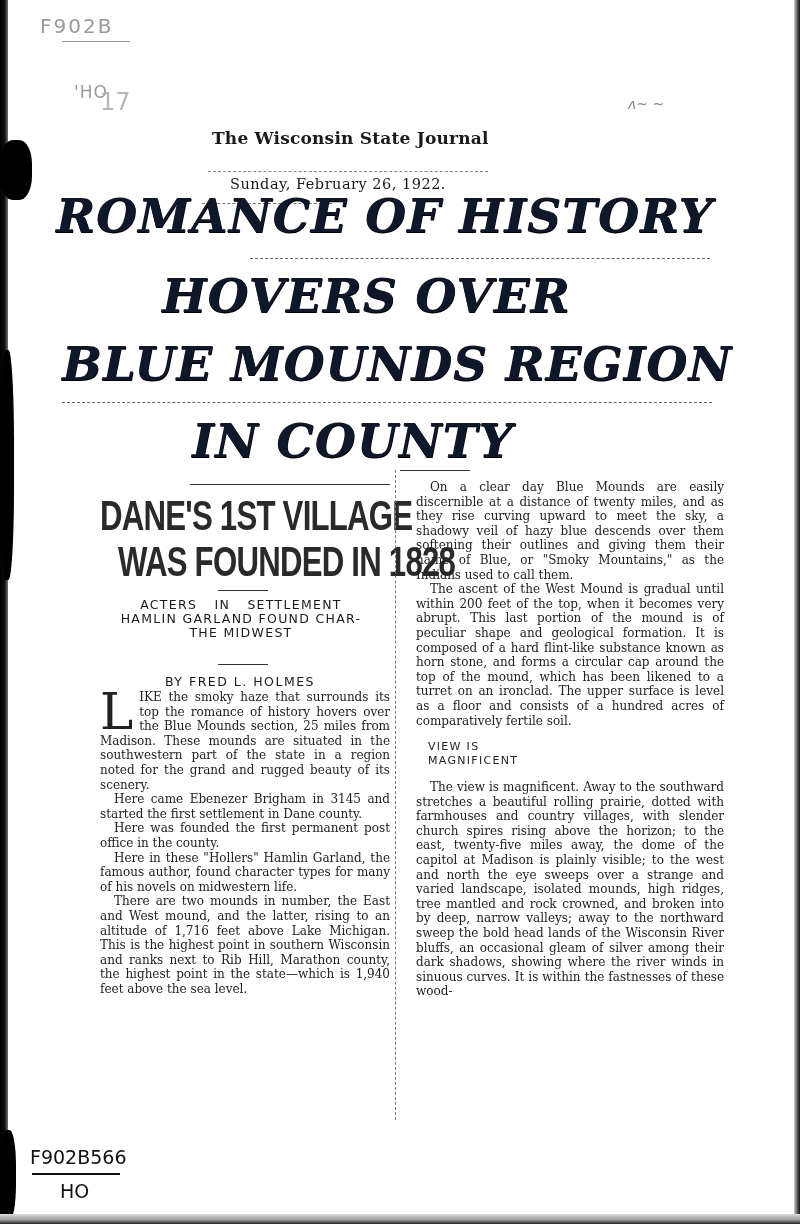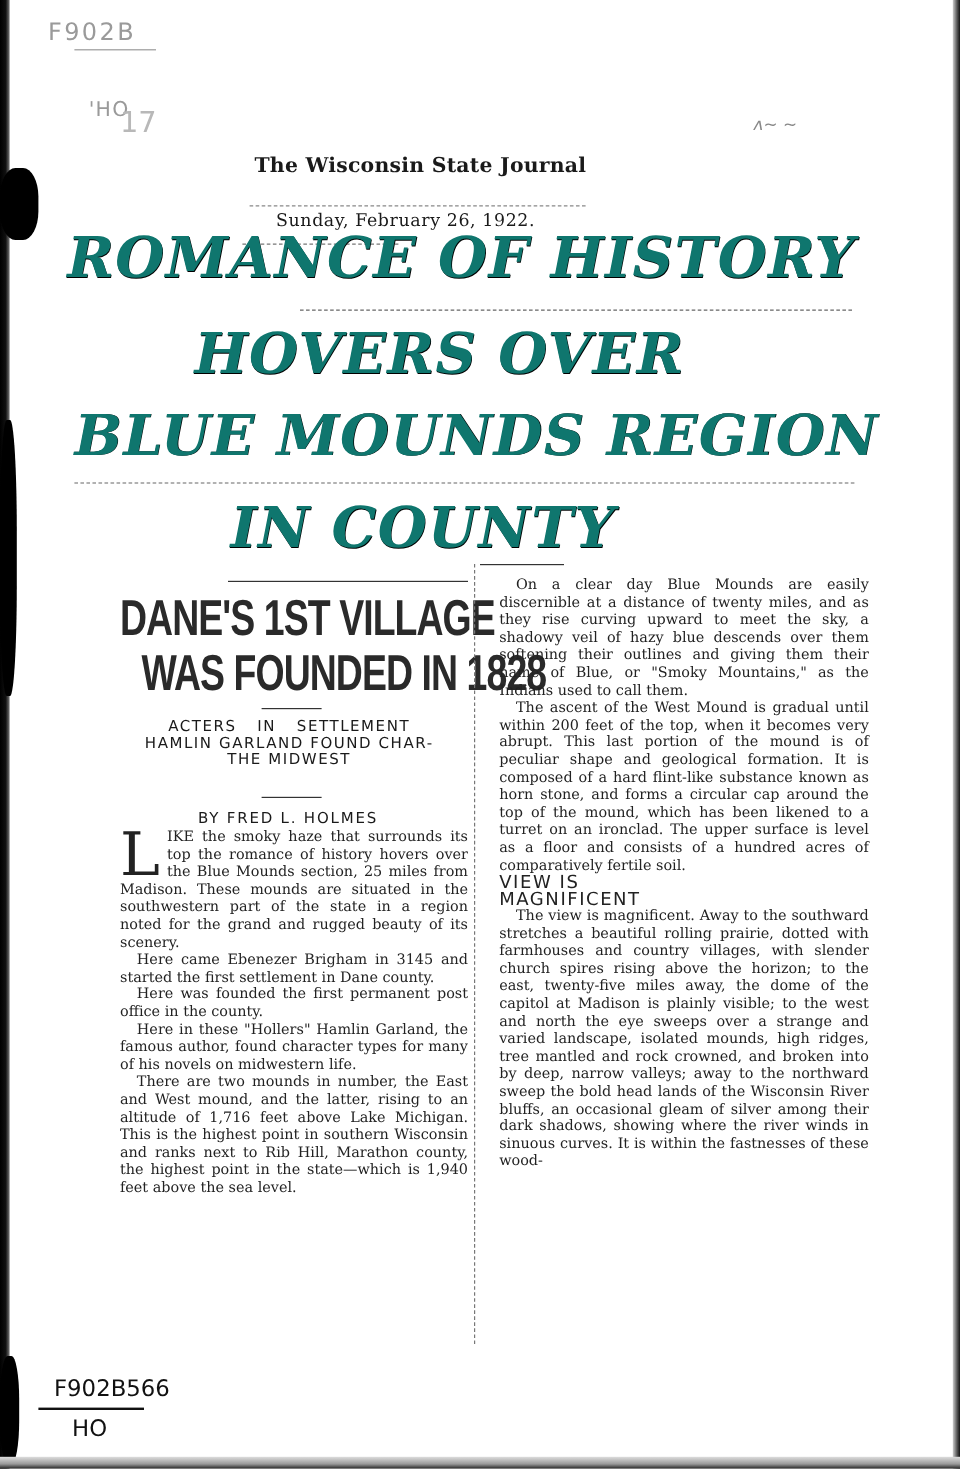--- a/index.html
+++ b/index.html
@@ -22,40 +22,40 @@
       background: linear-gradient(180deg, #ddd 0, #999 60%, #222 100%);
     }
     .hand {
       position: absolute; font-family: "DejaVu Sans", sans-serif; color: #888;
     }
     .hand-top1 { left: 40px; top: 14px; font-size: 20px; letter-spacing: 2px; color: #9a9a9a; }
     .hand-top1-line { position: absolute; left: 62px; top: 41px; width: 68px; border-top: 1px solid #999; }
     .hand-top2 { left: 74px; top: 46px; font-size: 17px; letter-spacing: 1px; color: #9a9a9a; margin-top: 36px; }
     .hand-top3 { left: 100px; top: 88px; font-size: 24px; color: #b8b8b8; }
     .hand-scribble { left: 628px; top: 96px; font-size: 14px; color: #888; font-style: italic; }
-    .hand-bottom1 { left: 45px; top: 1146px; font-size: 19px; color: #111; letter-spacing: 0; }
+    .hand-bottom1 { left: 30px; top: 1146px; font-size: 19px; color: #111; letter-spacing: 0; }
     .hand-bottom-line { position: absolute; left: 32px; top: 1173px; width: 88px; border-top: 2px solid #111; }
     .hand-bottom2 { left: 60px; top: 1180px; font-size: 19px; color: #111; }
 
     .masthead {
       position: absolute; left: 200px; top: 128px; width: 300px;
     }
     .masthead-name {
       font-family: "DejaVu Serif", serif; font-weight: bold; font-size: 17px;
       margin-left: 12px; letter-spacing: 0.2px;
     }
     .masthead-rule1 { position: absolute; left: 8px; top: 43px; width: 280px; border-top: 1px dashed #888; }
     .masthead-date {
       position: absolute; left: 30px; top: 48px; font-size: 14.5px; white-space: nowrap; letter-spacing: 0.5px;
     }
     .masthead-rule2 { position: absolute; left: 2px; top: 75px; width: 130px; border-top: 1px dashed #777; }
 
     .headline {
       position: absolute; font-family: "DejaVu Serif", serif; font-weight: bold; font-style: italic;
-      color: #0f766e; white-space: nowrap; letter-spacing: 1px;
+      color: #0f172a; white-space: nowrap; letter-spacing: 1px;
       text-shadow: 0.5px 0.5px 0 #000;
     }
     .hl1 { left: 56px; top: 188px; font-size: 47px; }
     .hl2 { left: 162px; top: 268px; font-size: 47px; }
     .hl3 { left: 62px; top: 336px; font-size: 47px; }
     .hl4 { left: 192px; top: 413px; font-size: 47px; }
     .hl-rule { position: absolute; border-top: 1px dashed #666; }
 
     .subhead {
       position: absolute; font-family: "Liberation Sans", sans-serif; font-weight: bold;
@@ -81,22 +81,22 @@
     }
     .col-left { left: 100px; top: 688px; width: 290px; }
     .col-right { left: 416px; top: 480px; width: 308px; }
     .col p { margin: 0; text-indent: 14px; }
     .col p.first { text-indent: 0; }
     .dropcap {
       float: left; font-size: 50px; line-height: 40px; margin: 2px 6px 0 0;
       font-family: "DejaVu Serif", serif;
     }
     .section-head {
-      font-family: "DejaVu Sans", sans-serif; font-size: 15px; letter-spacing: 1.3px; line-height: 14px;
-      text-indent: 0; margin: 0;
+      font-family: "DejaVu Sans", sans-serif; font-size: 11px; letter-spacing: 1.3px; line-height: 14px;
+      text-indent: 0; margin: 12px;
     }
     .col-divider {
       position: absolute; left: 395px; top: 470px; height: 650px; border-left: 1px dashed #777;
     }
     .top-rule-right { position: absolute; left: 400px; top: 470px; width: 70px; border-top: 1px solid #333; }
   </style>
 </head>
 <body>
 
 <div class="edge-left"></div>

